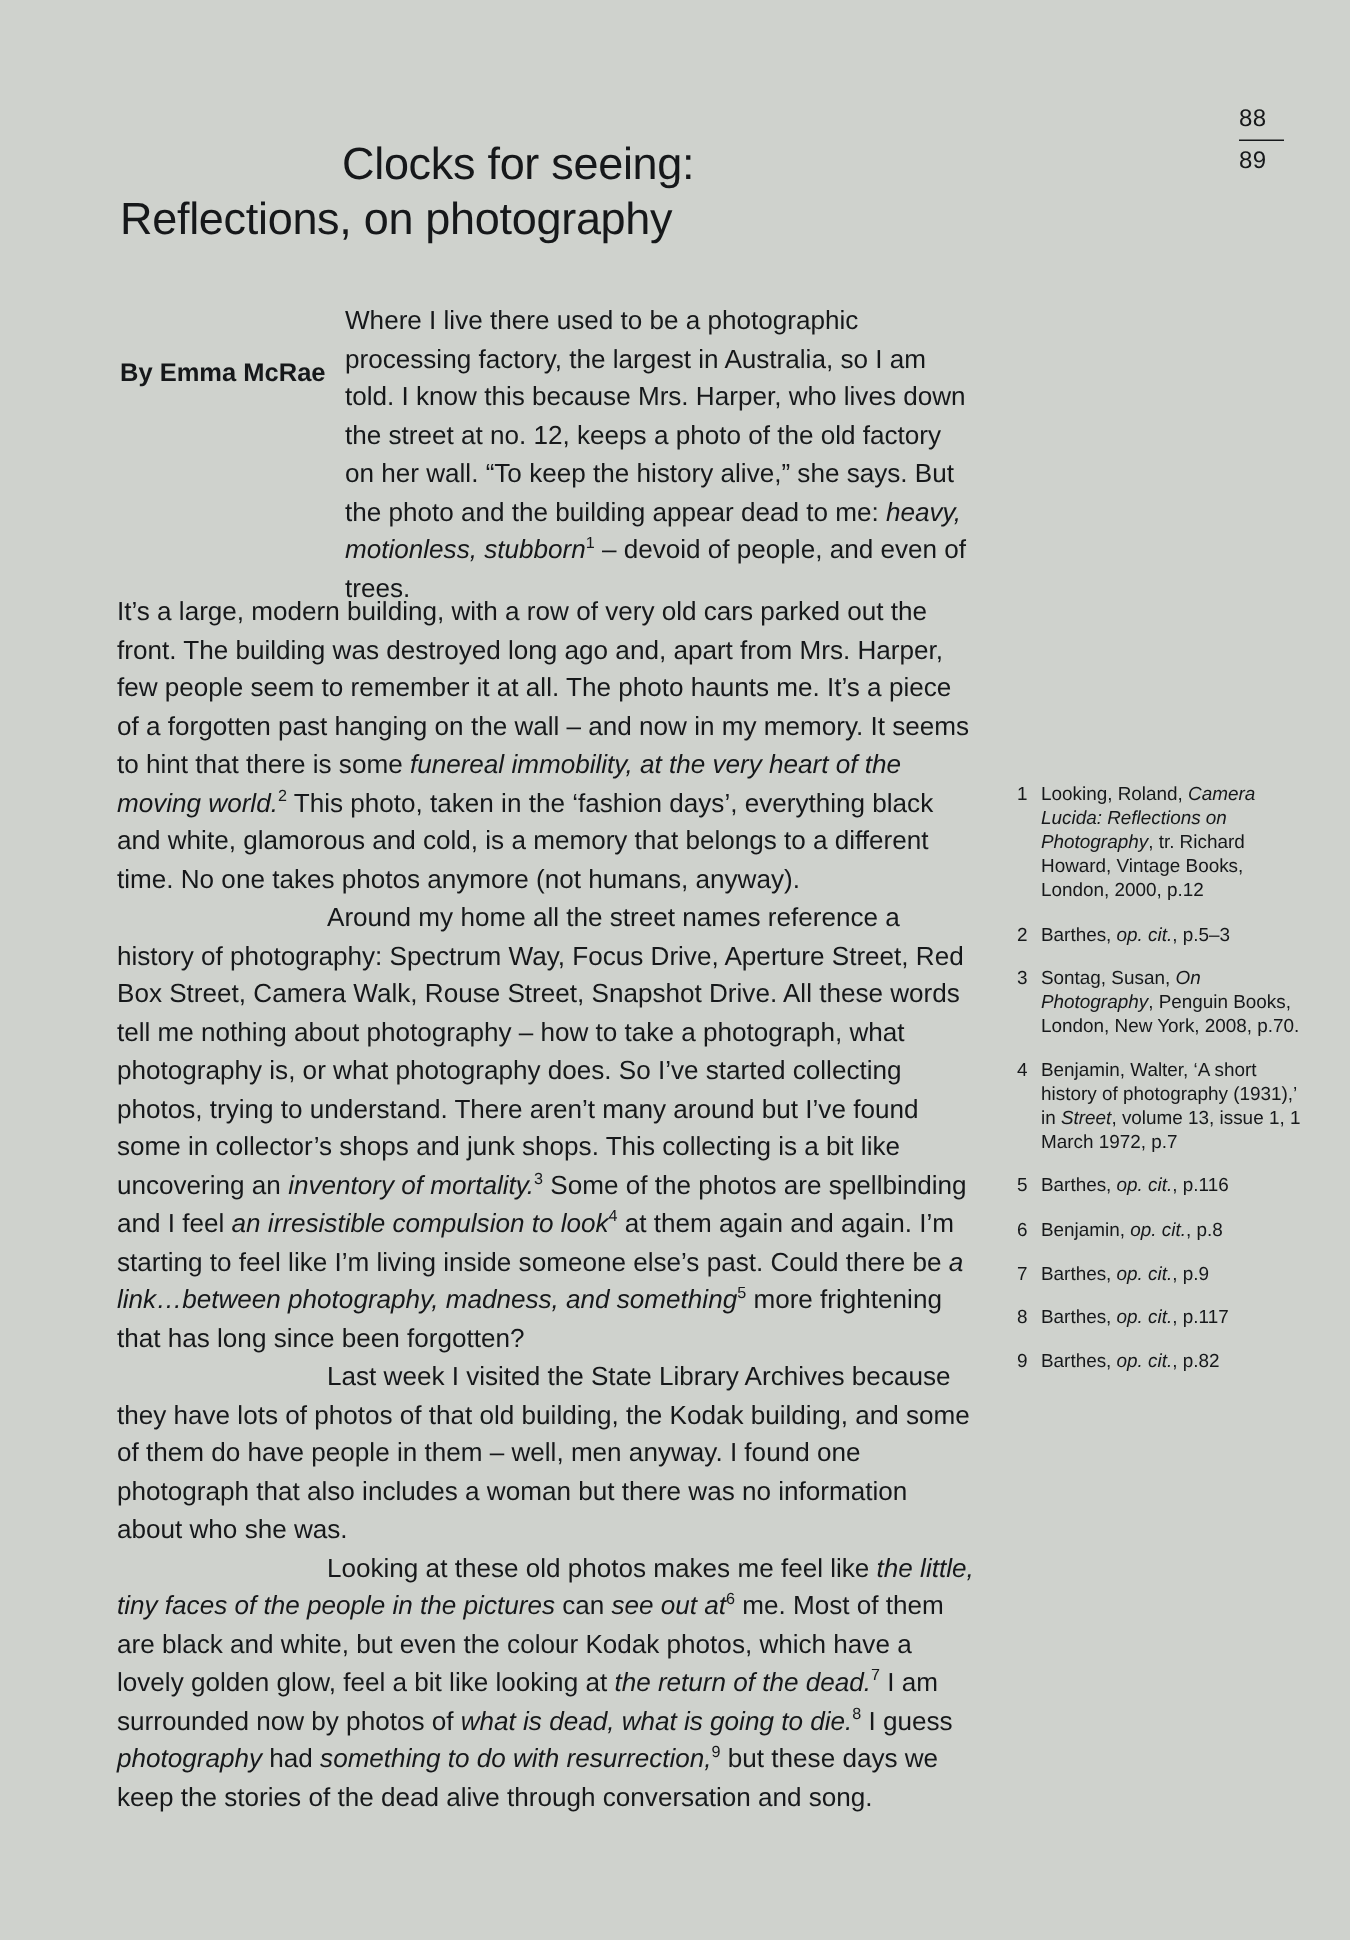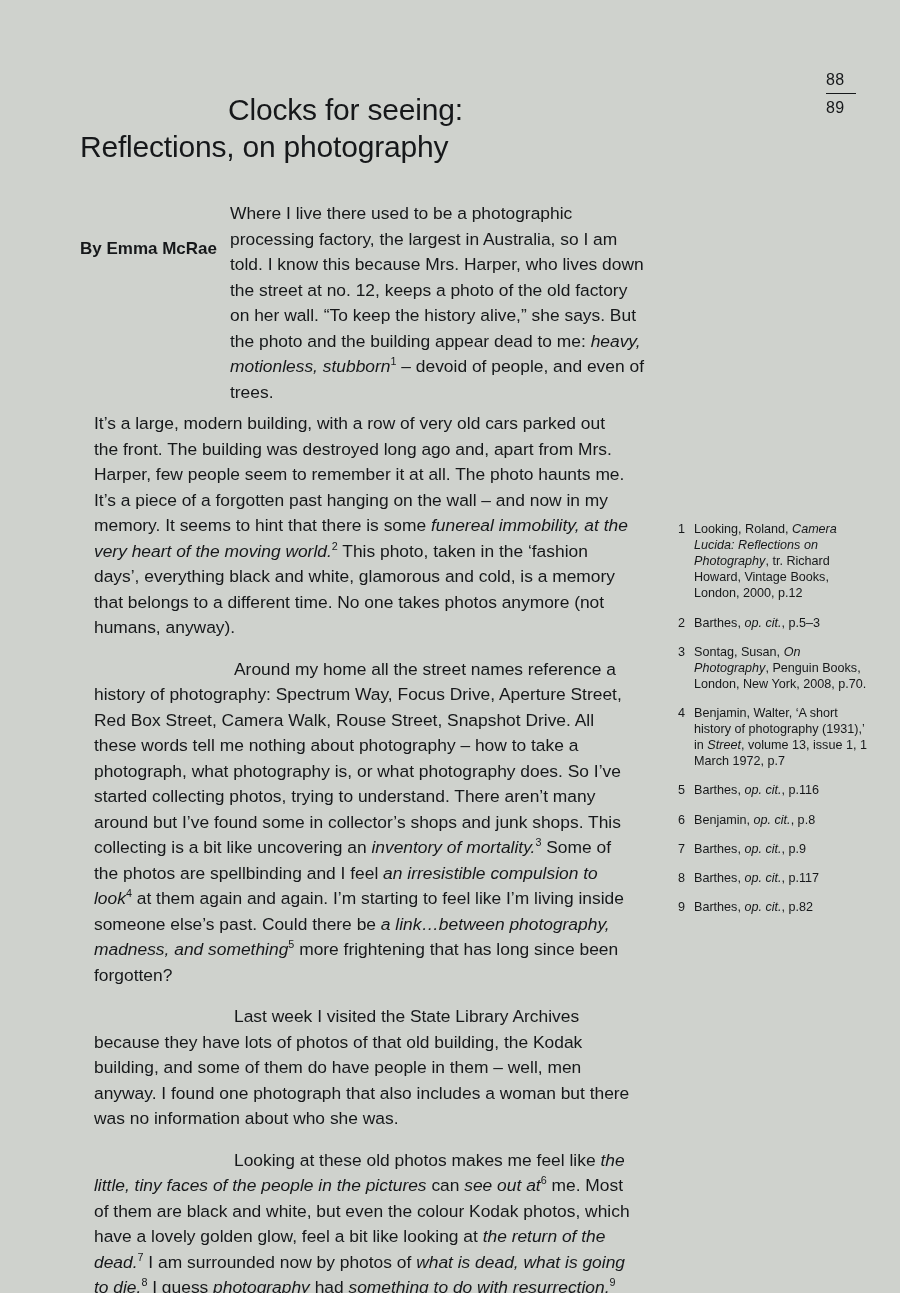--- a/index.html
+++ b/index.html
@@ -87,21 +87,21 @@
     position: absolute;
     left: 78px;
     top: 395px;
     width: 572px;
     font-size: 17.4px;
     line-height: 1.465;
     color: #16181a;
     text-align: left;
   }
   .body p {
-    margin: 16px;
+    margin: 0;
   }
   .indent {
     display: inline-block;
     width: 140px;
   }
 
   em {
     font-style: italic;
   }
   sup {

